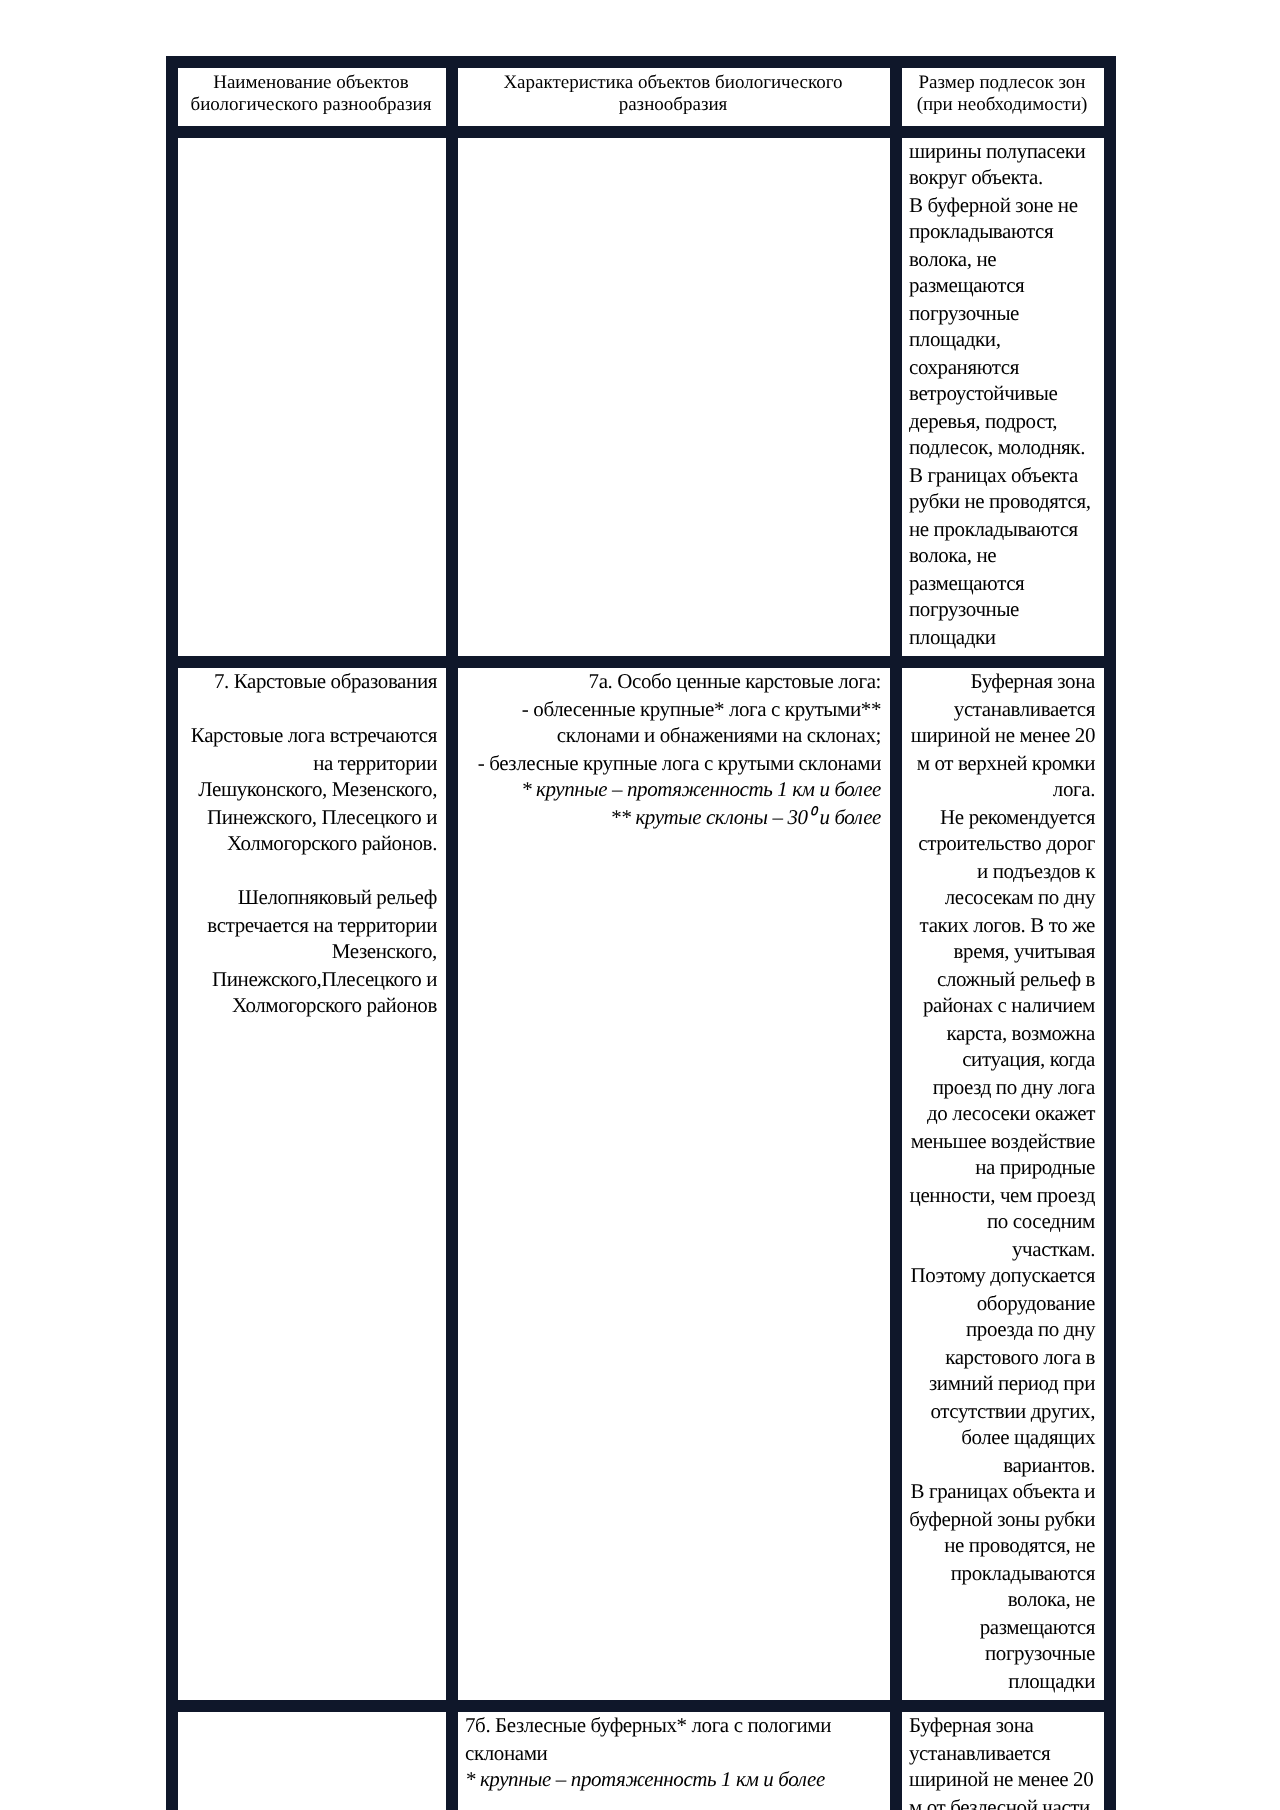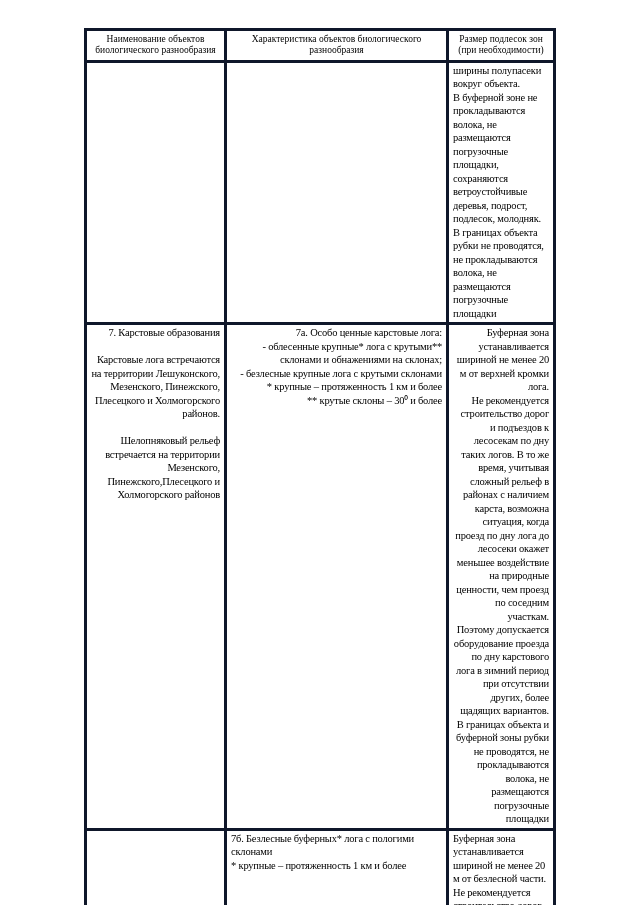--- a/index.html
+++ b/index.html
@@ -21,21 +21,21 @@
   table.doc-table {
     border-collapse: collapse;
     table-layout: fixed;
     margin: 0 auto;
     width: 469px;
   }
   col.c1 { width: 140px; }
   col.c2 { width: 222px; }
   col.c3 { width: 107px; }
   th, td {
-    border: 3px solid #0f172a;
+    border: 6px solid #0f172a;
     vertical-align: top;
     text-align: left;
   }
   th {
     font-weight: normal;
     font-size: 9.5px;
     line-height: 1.2;
     text-align: center;
     padding: 3px 3px;
     height: 27px;
@@ -44,21 +44,21 @@
   td {
     font-size: 10.5px;
     line-height: 13.5px;
     letter-spacing: -0.2px;
     padding: 1px 4px 2px 4px;
   }
   tr.row1 td { height: 207px; }
   tr.row2 td { height: 395px; text-align: right; }
   tr.row3 td { height: 181px; }
   .txt { white-space: pre-line; }
-  .note { }
+  .note { font-style: italic; }
   .hang { padding-left: 8px; text-indent: -8px; }
 </style>
 </head>
 <body>
 
 <div class="page">
 
 
   <table class="doc-table">
     <colgroup>

